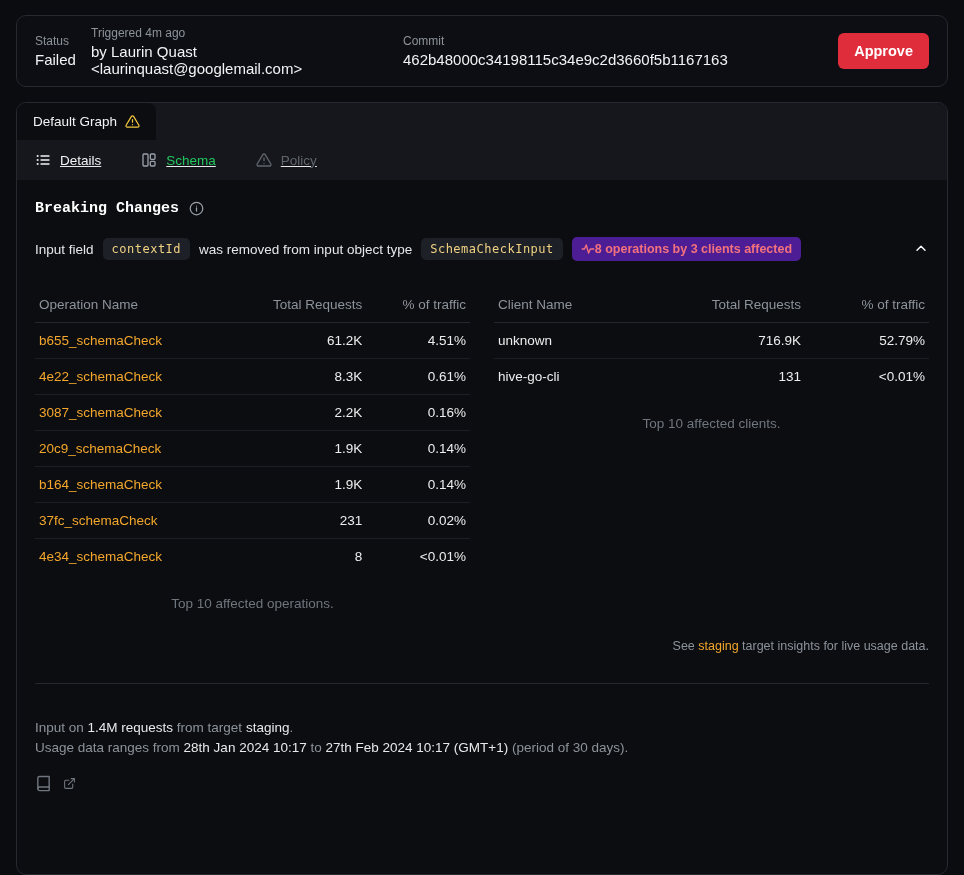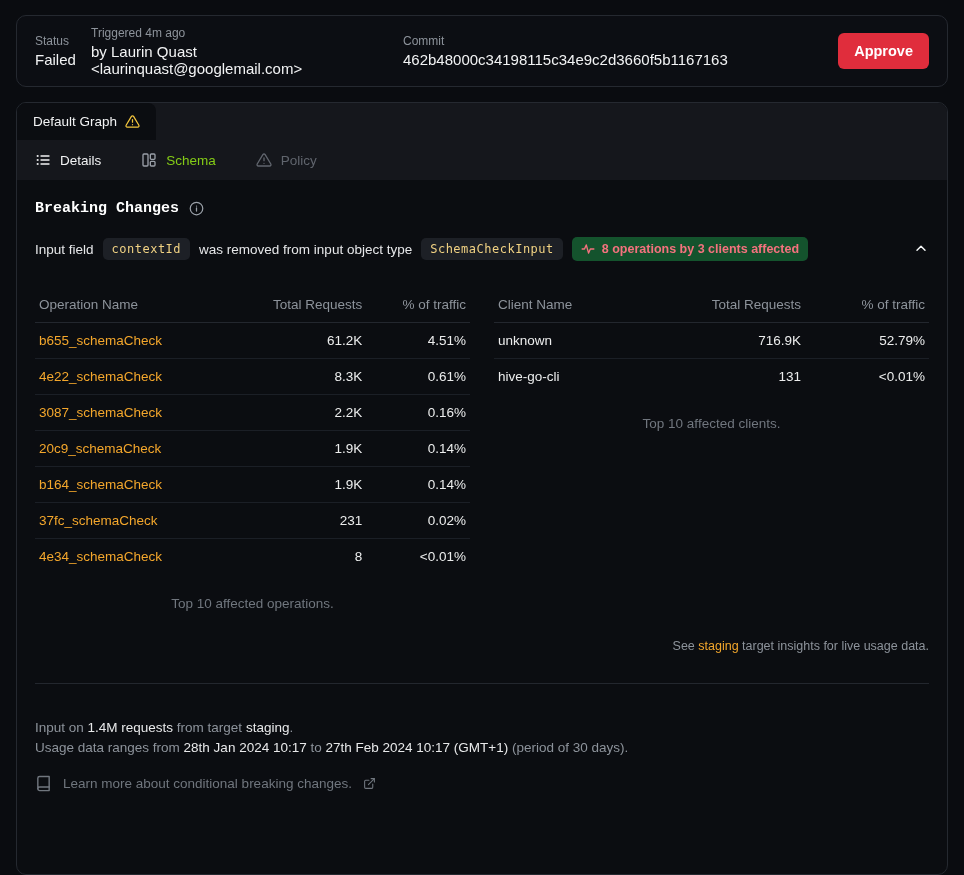--- a/index.html
+++ b/index.html
@@ -15,34 +15,34 @@
   .col-triggered{width:300px;margin-right:12px;}
   .approve-btn{margin-left:auto;background:#e02d3c;color:#fff;border:none;border-radius:6px;
     padding:10px 16px;font-size:14.5px;font-weight:bold;font-family:inherit;cursor:pointer;}
   
   .main-card{margin:15px 16px 0;height:773px;box-sizing:border-box;border:1px solid #252930;
     border-radius:10px;background:#0b0d11;overflow:hidden;}
   .card-header{background:#15171c;}
   .tab-row{height:37px;display:flex;align-items:flex-end;}
   .graph-tab{height:37px;display:flex;align-items:center;gap:8px;padding:0 16px;
     background:#0b0d11;border-radius:0 8px 0 0;font-size:13.5px;color:#f2f3f4;cursor:pointer;}
-  .nav-row{height:40px;display:flex;align-items:center;padding:0 18px;gap:40px;}
+  .nav-row{height:40px;display:flex;align-items:center;padding:0 18px;gap:40px;text-decoration:underline;}
   .nav-item{display:flex;align-items:center;gap:9px;font-size:13.5px;cursor:pointer;}
   .nav-active{color:#f2f3f4;}
-  .nav-idle{color:#84cc16;}
+  .nav-idle{color:#22c55e;}
   .nav-muted{color:#60656d;}
   
   .content{padding:0 18px;}
   .section-title-row{margin-top:20px;display:flex;align-items:center;gap:10px;font-family:Liberation Mono, monospace;}
   .section-title{font-size:15px;font-weight:bold;color:#ffffff;}
   .change-row{margin-top:20px;display:flex;align-items:center;gap:9px;font-size:13.5px;
     color:#e6e7e9;cursor:pointer;}
   .code-chip{font-family:"DejaVu Sans Mono",monospace;font-size:12px;color:#f1d283;
     background:#1d2026;border-radius:5px;padding:4px 9px;letter-spacing:.5px;}
-  .impact-badge{display:flex;align-items:flex-start;gap:7px;background:#14532d;border-radius:5px;
+  .impact-badge{display:flex;align-items:flex-start;background:#4c1d95;border-radius:5px;
     padding:5px 9px;color:#f4727e;font-weight:bold;font-size:12.5px;}
   .collapse-btn{margin-left:auto;color:#f2f3f4;cursor:pointer;}
   
   .tables-row{margin-top:26px;display:flex;gap:24px;}
   .table-wrap{flex:1;min-width:0;}
   table{width:100%;border-collapse:collapse;font-size:13.5px;}
   th{color:#8d939b;font-weight:normal;text-align:right;padding:10px 4px;
     border-bottom:1px solid #23272e;white-space:nowrap;}
   th:first-child{text-align:left;}
   td{color:#eceded;text-align:right;padding:10px 4px;border-bottom:1px solid #1b1f26;}
@@ -247,21 +247,20 @@
       <div><span>Usage data ranges from </span><span class="fw">28th Jan 2024 10:17</span><span> to </span><span class="fw">27th Feb 2024 10:17 (GMT+1)</span><span> (period of 30 days).</span></div>
     </div>
 
     <div class="learn-row">
       <span>
         <svg width="17" height="17" viewBox="0 0 24 24" fill="none" stroke="#70767e" stroke-width="2" stroke-linecap="round" stroke-linejoin="round">
           <path d="M4 19.5A2.5 2.5 0 0 1 6.5 17H20V2H6.5A2.5 2.5 0 0 0 4 4.5v15z"></path>
             <path d="M4 19.5A2.5 2.5 0 0 0 6.5 22H20v-5"></path>
         </svg>
       </span>
-      <span>Learn more about conditional breaking changes.</span>
       <span>
         <svg width="13" height="13" viewBox="0 0 24 24" fill="none" stroke="#70767e" stroke-width="2" stroke-linecap="round" stroke-linejoin="round">
           <path d="M18 13v6a2 2 0 0 1-2 2H5a2 2 0 0 1-2-2V8a2 2 0 0 1 2-2h6"></path>
             <polyline points="15,3 21,3 21,9"></polyline>
             <line x1="10" y1="14" x2="21" y2="3"></line>
         </svg>
       </span>
     </div>
 
   </div>

